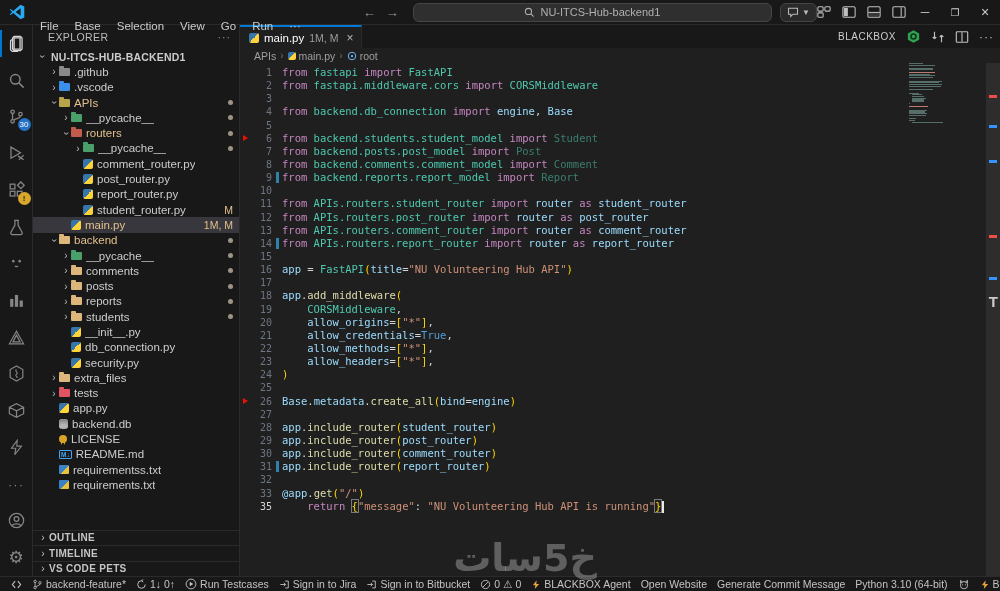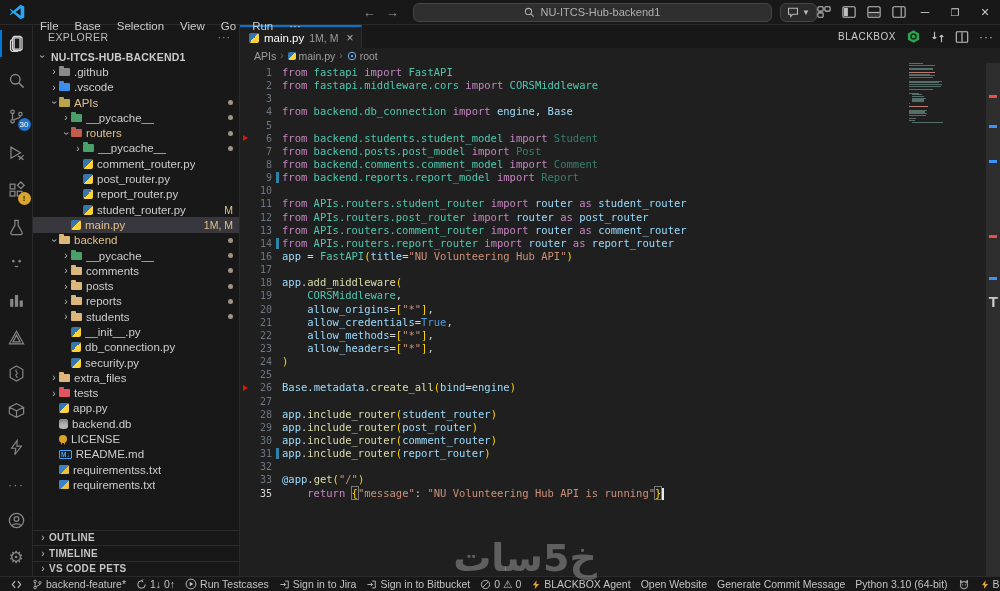--- a/index.html
+++ b/index.html
@@ -638,20 +638,26 @@
         <div class="cl">
           <span class="gmark"></span>
           <span class="lnum">14</span>
           <span class="gbar">
             <span class="teal"></span>
           </span>
           <span class="ctext"><span class="tk-kw">from </span><span class="tk-mod">APIs.routers.report_router</span><span class="tk-pl"> </span><span class="tk-kw">import </span><span class="tk-var">router</span><span class="tk-pl"> </span><span class="tk-kw">as </span><span class="tk-var">report_router</span></span>
         </div>
         <div class="cl">
           <span class="gmark"></span>
+          <span class="lnum">15</span>
+          <span class="gbar"></span>
+          <span class="ctext"></span>
+        </div>
+        <div class="cl">
+          <span class="gmark"></span>
           <span class="lnum">16</span>
           <span class="gbar"></span>
           <span class="ctext"><span class="tk-var">app</span><span class="tk-pl"> = </span><span class="tk-mod">FastAPI</span><span class="tk-b1">(</span><span class="tk-var">title</span><span class="tk-pl">=</span><span class="tk-str">"NU Volunteering Hub API"</span><span class="tk-b1">)</span></span>
         </div>
         <div class="cl">
           <span class="gmark"></span>
           <span class="lnum">17</span>
           <span class="gbar"></span>
           <span class="ctext"></span>
         </div>

